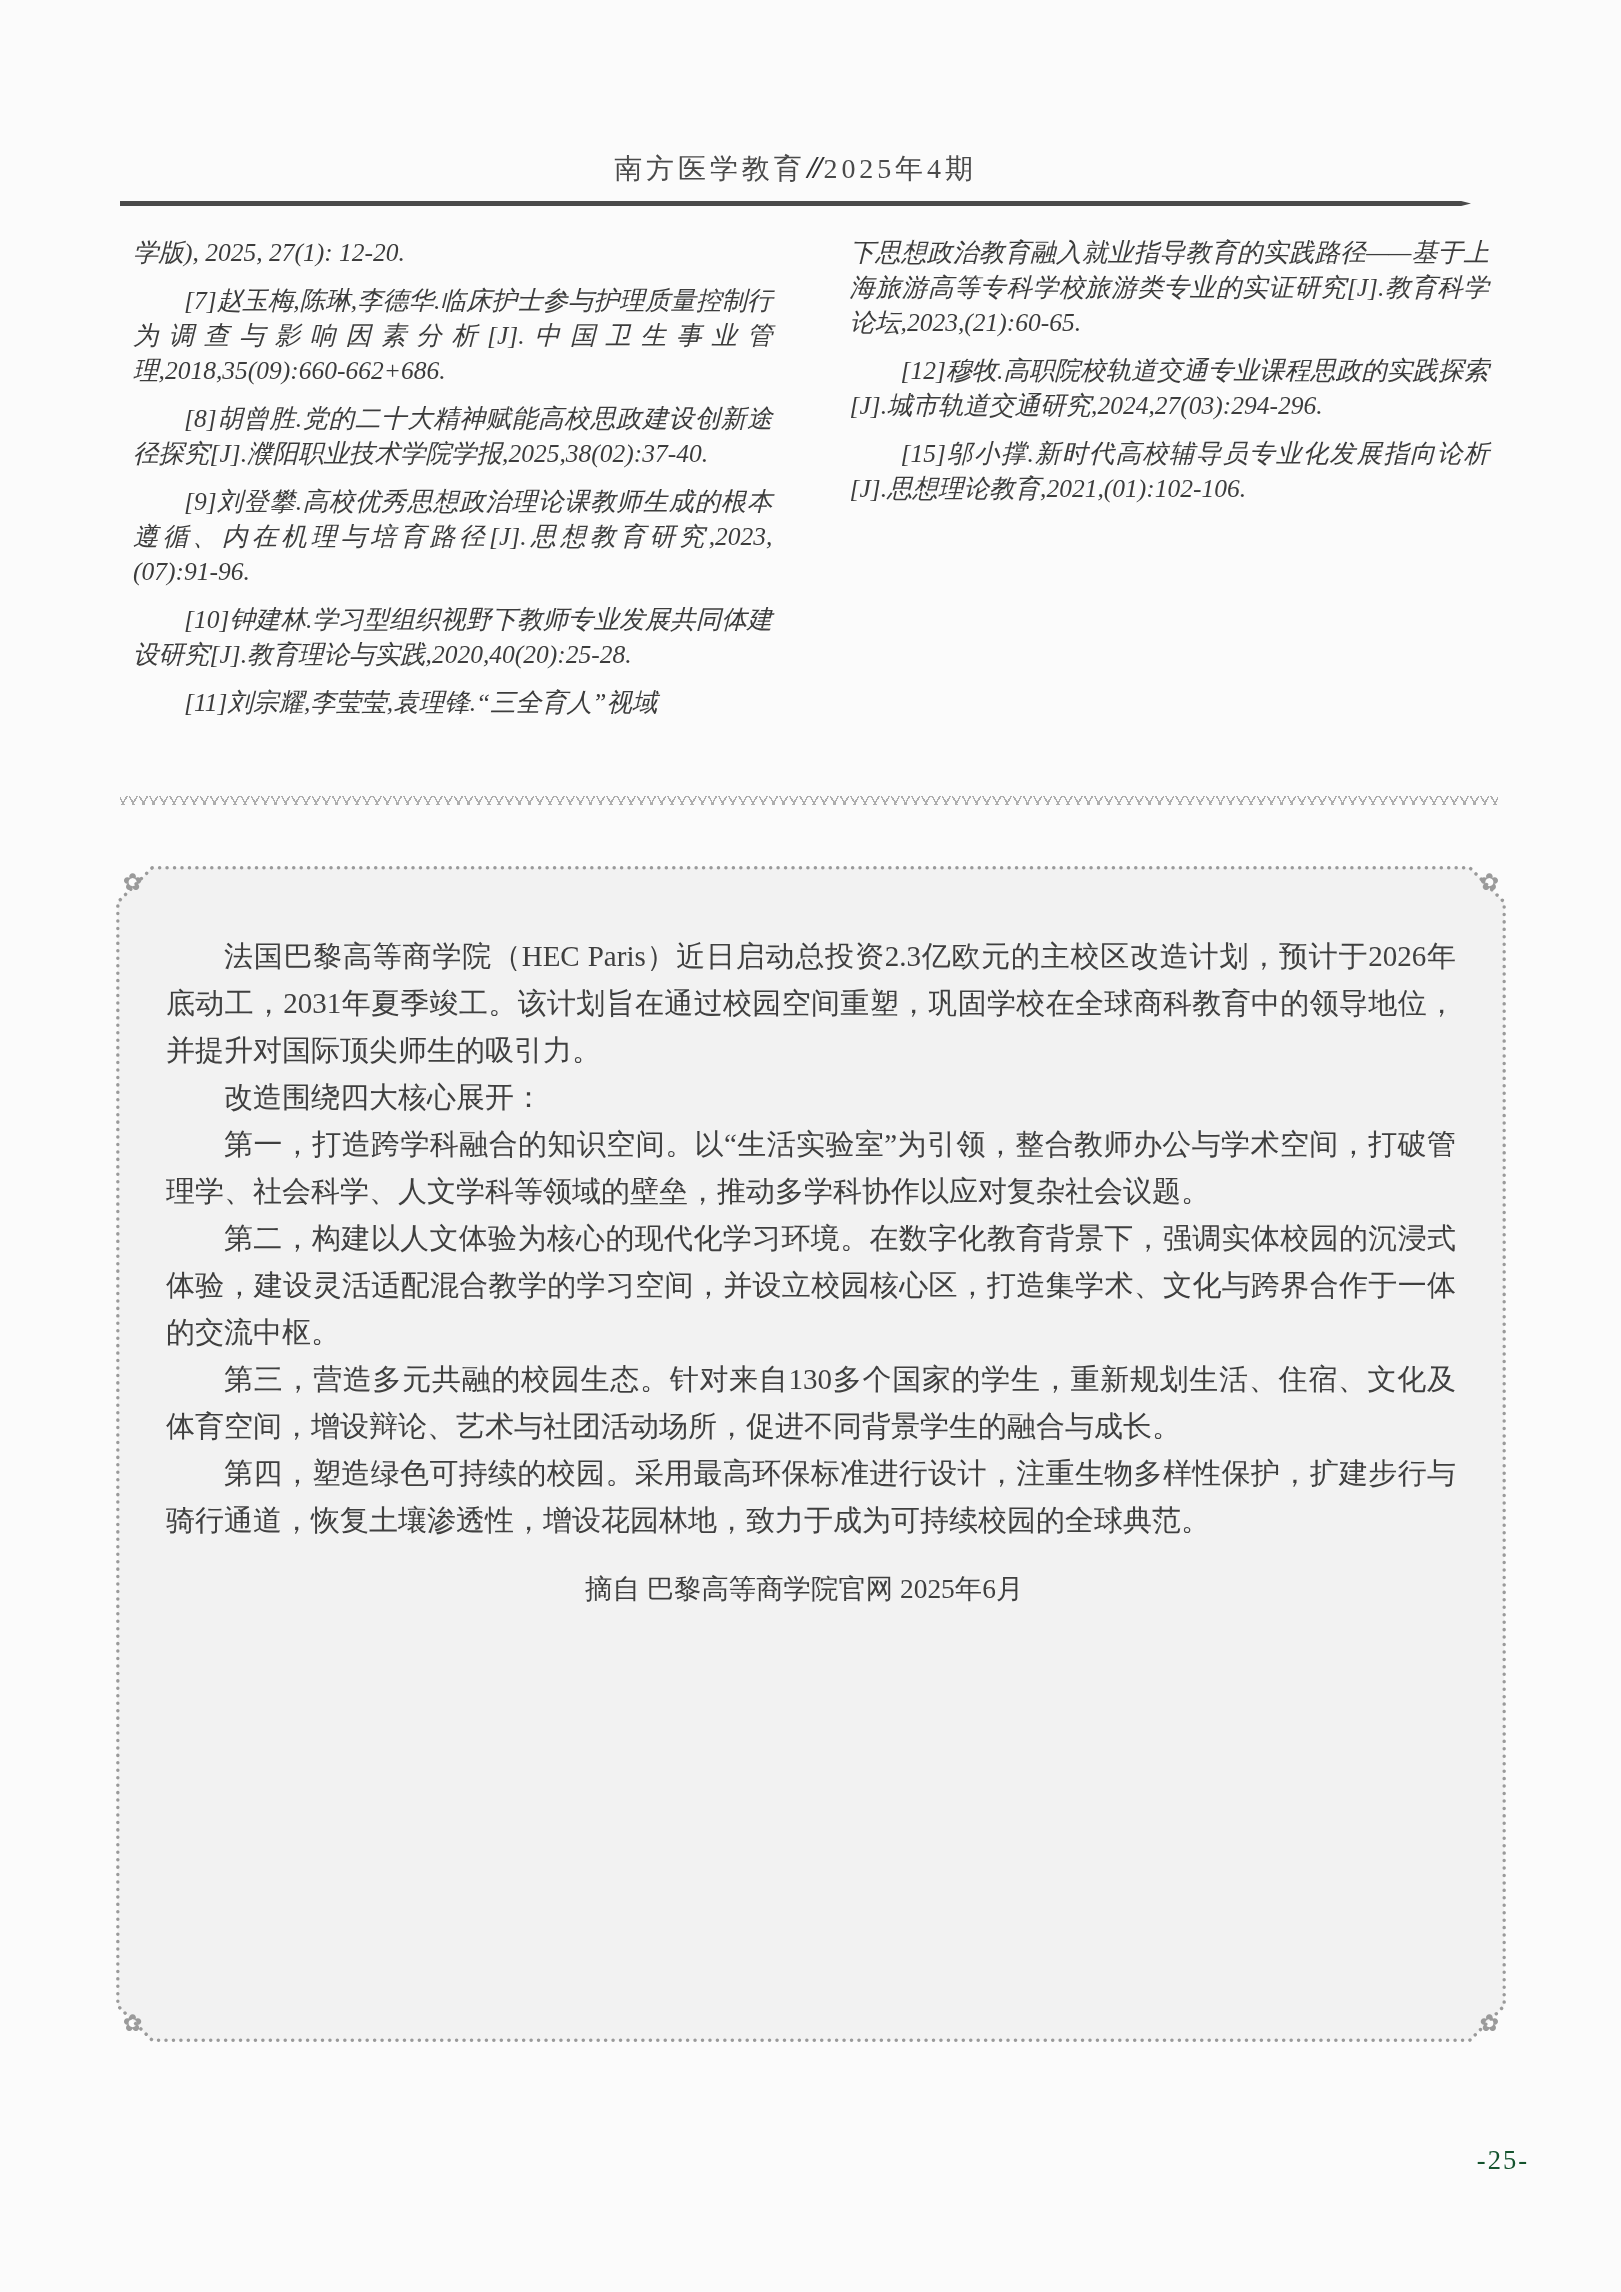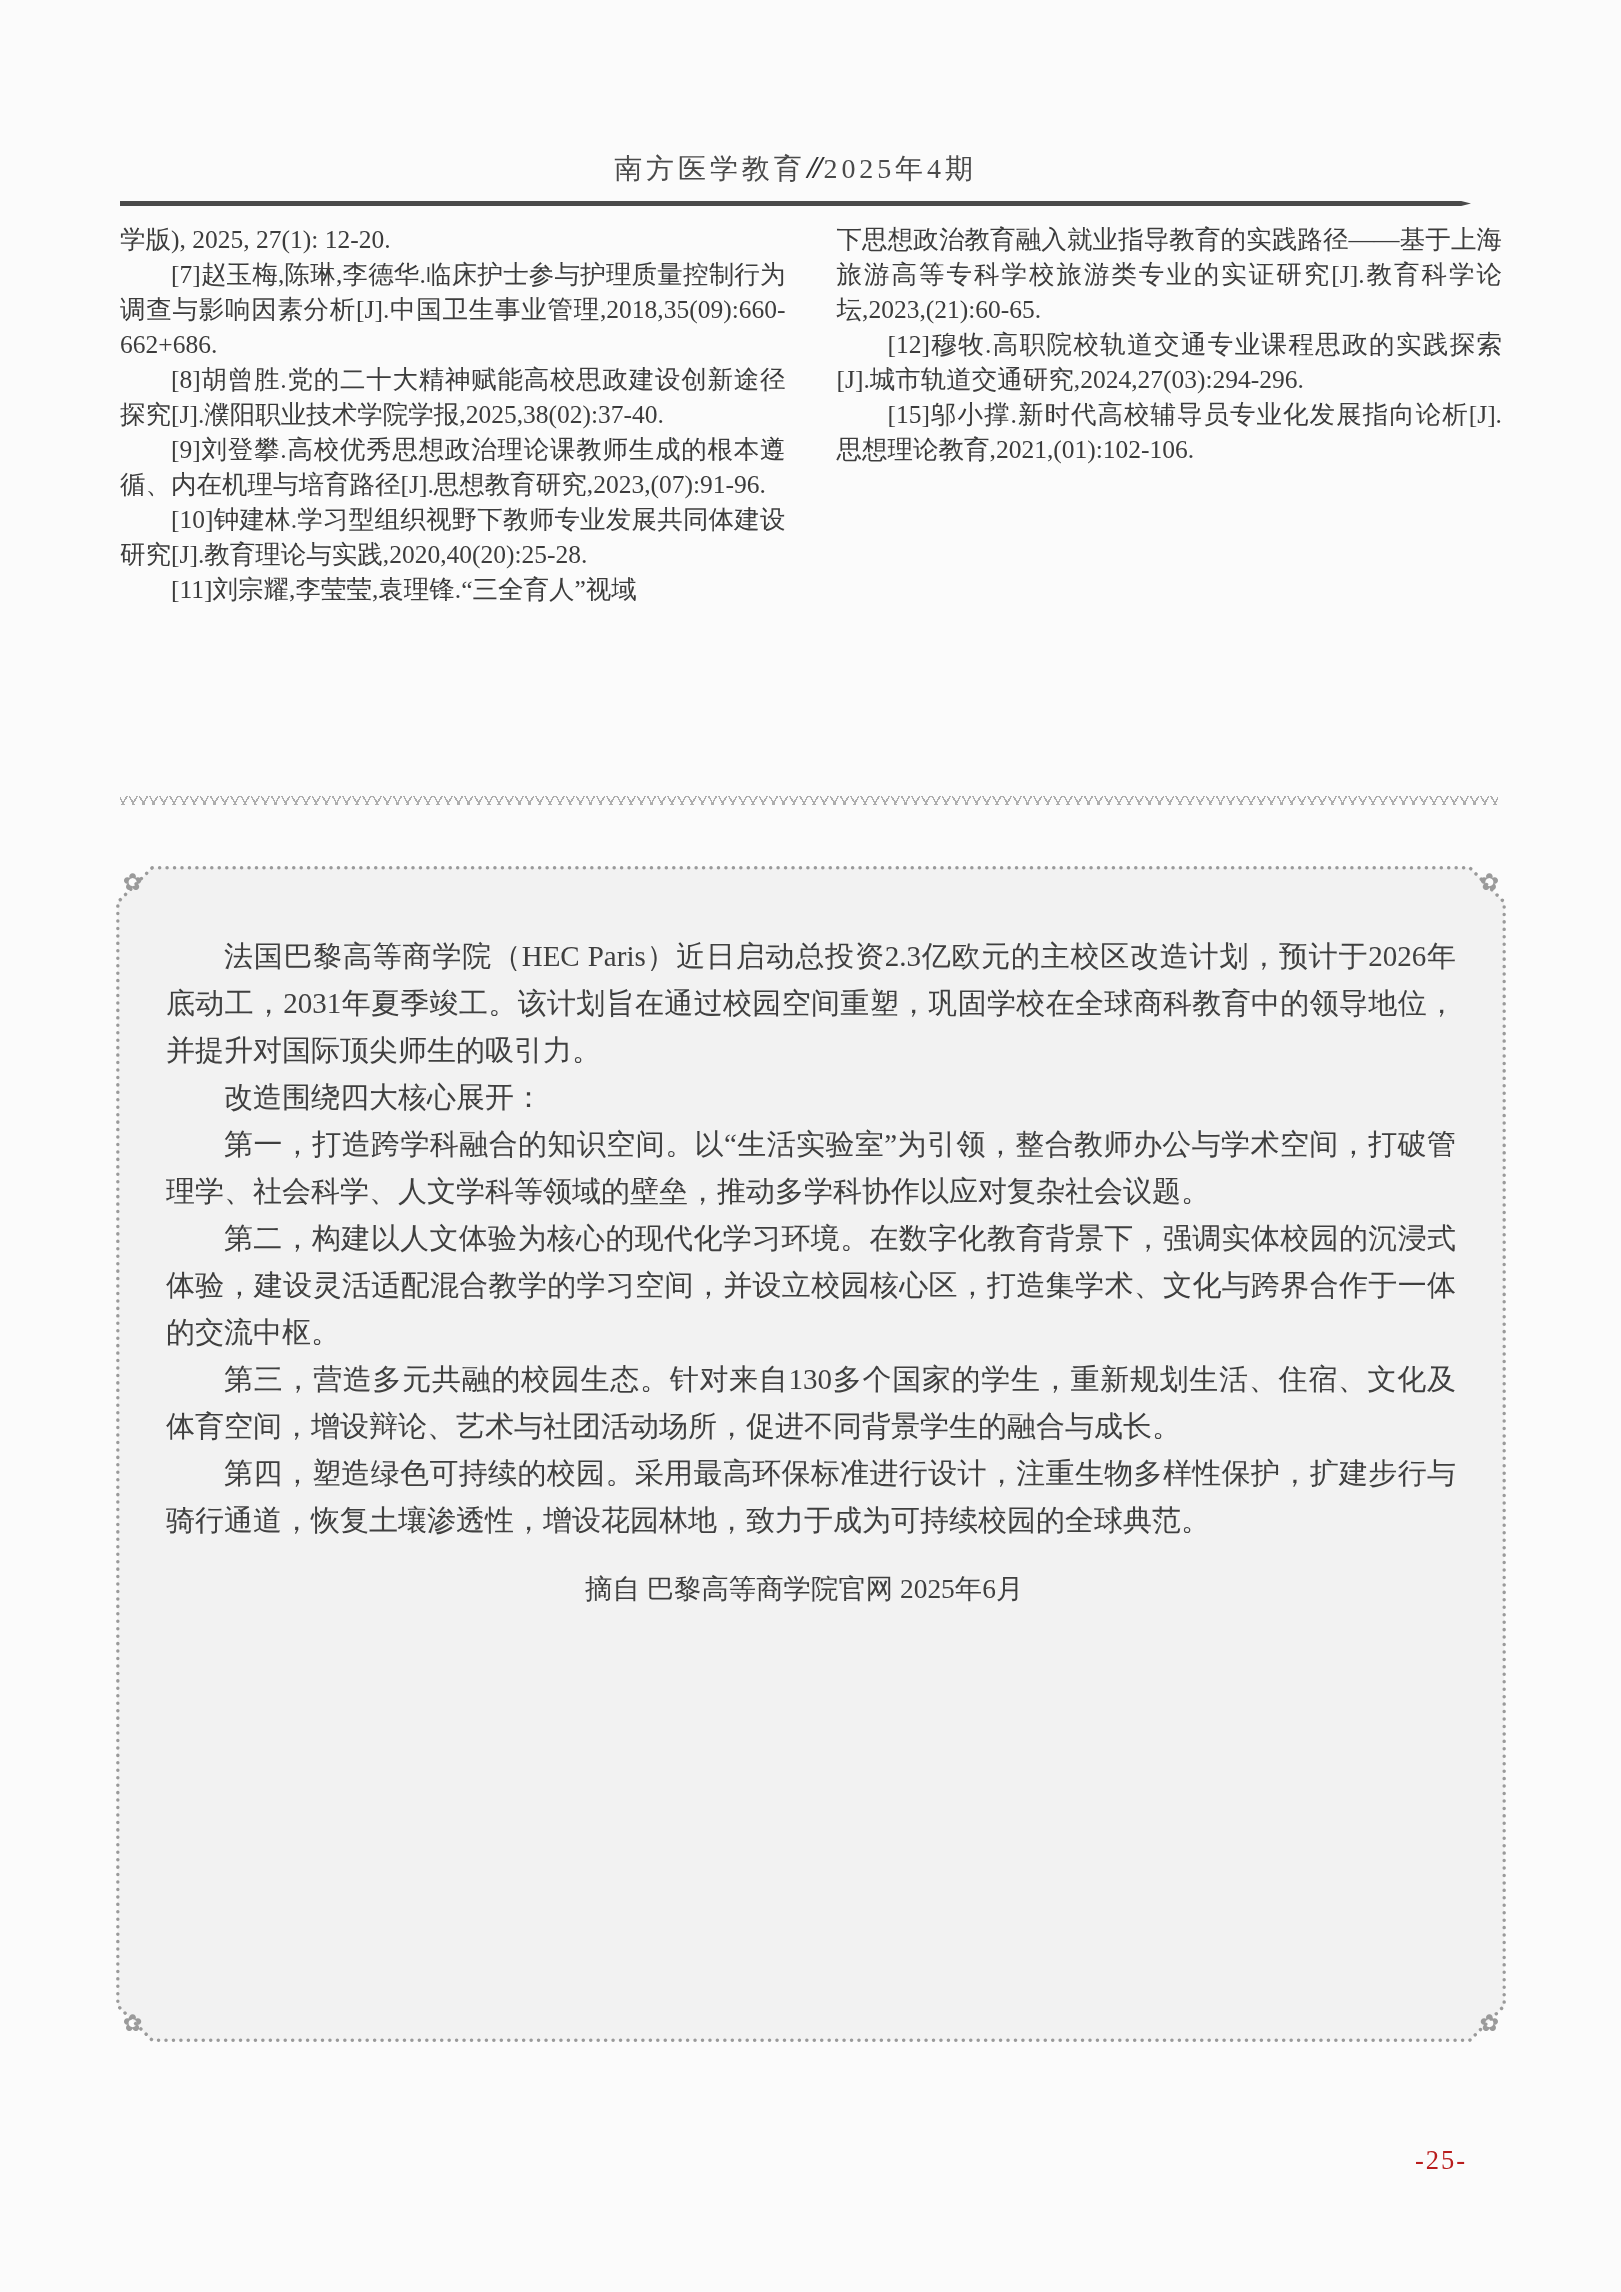--- a/index.html
+++ b/index.html
@@ -31,25 +31,26 @@
     clip-path: polygon(0 0, calc(100% - 9.8px) 0, 100% 50%, calc(100% - 9.8px) 100%, 0 100%);
   }
 
   
   .refs {
     position: absolute; top: 222px; left: 120px; width: 1382px;
     display: flex; gap: 51px;
   }
   .refs .col { width: 666px; }
   .ref-item {
-    margin: 0;
+    margin: 13px;
     font-size: 25.5px; line-height: 35px;
     text-align: justify; text-justify: inter-character;
     text-indent: 2em;
     color: #3c3c3c;
+    font-style: italic;
   }
   .ref-item.no-indent { text-indent: 0; }
 
   
   .divider {
     position: absolute; top: 796px; left: 120px; width: 1378px; height: 8.8px;
     background-image:
       repeating-linear-gradient(60deg,  transparent 0 2.9px, #adadad 2.9px 4.4px, transparent 4.4px 8.8px),
       repeating-linear-gradient(-60deg, transparent 0 2.9px, #adadad 2.9px 4.4px, transparent 4.4px 8.8px);
   }
@@ -88,22 +89,22 @@
   .notice-attribution {
     margin: 21.6px 13.7px 0 0;
     font-size: 27.4px; line-height: 47px;
     text-align: center;
     color: #3f3f3f;
   }
 
   
   .page-number {
     position: absolute; top: 2145px; left: 1353px; width: 176px;
-    text-align: center;
-    font-size: 26.5px; color: #b91c1c;
+    text-align: right;
+    font-size: 26.5px; color: #14532d;
     letter-spacing: 2px;
   }
 </style>
 </head>
 <body>
 
 <div class="header">
   <span>南方医学教育</span><span class="slashes">//</span><span>2025年4期</span>
 </div>
 <div class="header-rule"></div>

